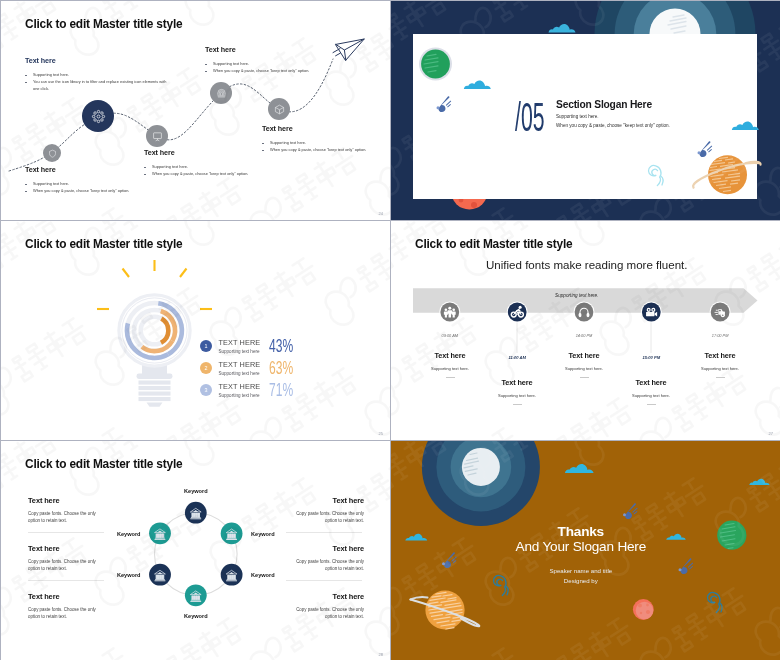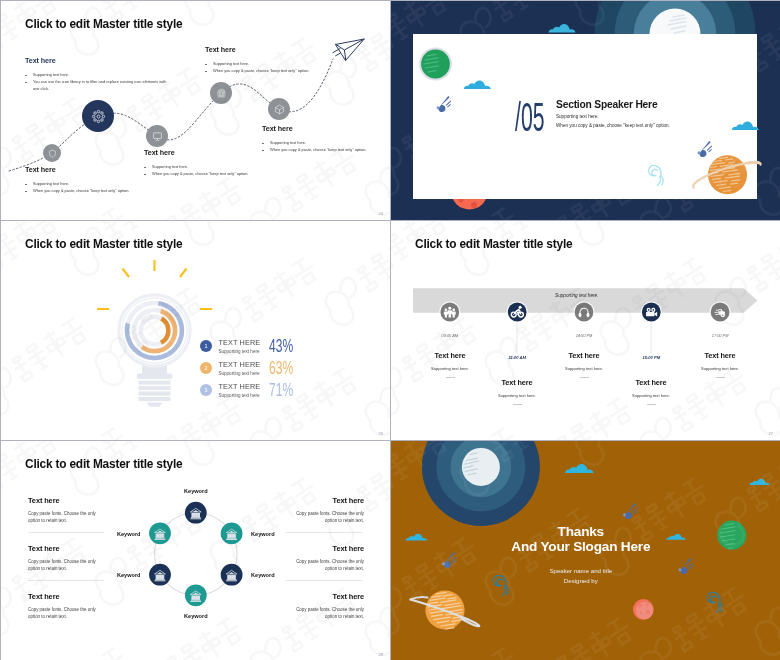--- a/index.html
+++ b/index.html
@@ -33,21 +33,21 @@
   
   .kw{position:absolute;font-size:5.6px;font-weight:bold;color:#141414;white-space:nowrap;transform:translateX(-50%);}
   .hx-block{position:absolute;width:78px;}
   .hx-block.right{text-align:right;}
   .hx-h{font-size:7.4px;font-weight:bold;color:#141414;letter-spacing:-.1px;}
   .hx-b{font-size:4.45px;color:#3f3f3f;line-height:1.62;margin-top:5px;}
   .hx-line{width:76px;height:1px;background:#e6e6e6;margin-top:8px;}
   
   .thanks-wrap{position:absolute;left:0;top:0;width:379.6px;text-align:center;}
   .thanks-l1{position:absolute;left:0;right:0;top:83px;font-size:13.6px;font-weight:bold;color:#fff;letter-spacing:-.2px;}
-  .thanks-l2{position:absolute;left:0;right:0;top:97.5px;font-size:13.6px;font-weight:bold;color:#fff;letter-spacing:-.2px;}
+  .thanks-l2{position:absolute;left:0;right:0;top:97.5px;font-size:13.6px;font-weight:normal;color:#fff;letter-spacing:-.2px;}
   .thanks-s1{position:absolute;left:0;right:0;top:126px;font-size:6.1px;color:#e8ecf2;}
   .thanks-s2{position:absolute;left:0;right:0;top:135.5px;font-size:6.1px;color:#e8ecf2;}
 </style>
 </head>
 <body>
 
 <div class="grid">
   <div class="slide" id="s1">
     <div class="s-title" style="left:24px;top:16px;font-size:11.9px;">Click to edit Master title style</div>
     <svg class="abs" width="389" height="219" viewBox="0 0 389 219" style="position:absolute;left:0;top:0;">
@@ -324,21 +324,21 @@
             <path d="M340 180 l9 -1.2"></path>
           <path d="M325 184.5 l10 -1.4"></path>
             <path d="M339 183.2 l8 -1.1"></path>
           <path d="M328 187.5 l12 -1.6"></path>
           <path d="M332 190.5 l8 -1.1"></path>
         </g>
         <path d="M302.5 186.5 C 300 183, 310 177, 322 172 C 338 165.5, 356 161, 368 162.2" fill="none" stroke="#ecd1af" stroke-width="2.3" stroke-linecap="round"></path>
       </g>
     </svg>
     <div class="s2num" style="position:absolute;left:124px;top:96px;font-size:40px;line-height:40px;color:#1f3a6b;font-weight:400;letter-spacing:0px;transform:scaleX(0.53);transform-origin:left top;">/05</div>
-    <div style="position:absolute;left:165px;top:98px;font-size:10.25px;font-weight:bold;color:#17171a;letter-spacing:-.2px;">Section Speaker Here</div>
+    <div style="position:absolute;left:165px;top:98px;font-size:10.25px;font-weight:bold;color:#17171a;letter-spacing:-.2px;">Section Slogan Here</div>
     <div style="position:absolute;left:165px;top:113px;font-size:4.6px;color:#2e2e2e;">Supporting text here.</div>
     <div style="position:absolute;left:165px;top:121.5px;font-size:4.6px;color:#2e2e2e;">When you copy &amp; paste, choose "keep text only" option.</div>
   <svg class="wmlayer" width="389" height="220" viewBox="0 0 389 220" fill="none" stroke="rgba(255,255,255,0.055)" stroke-width="3.4" stroke-linejoin="round" stroke-linecap="round">
         <g transform="translate(-60,50) rotate(-33) scale(0.8)">
           <path d="M2 30 a13 15 -28 1 1 22 8 a13 15 -28 1 1 -22 -8 Z M26 16 c 9 -14 20 -10 20 0 c 0 9 -7 14 -14 14"></path>
           <path d="M58 6 h9 v5 h-9 z M62 11 v16 M55 18 h14 M56 30 h12 v7 h-12 z"></path>
           <path d="M80 4 h12 v6 h-12 z M86 10 v26 M76 17 h20 M78 26 h16 M82 36 h8"></path>
           <path d="M106 6 h14 M113 2 v34 M103 16 h9 v8 h-9 z M116 16 h9 v8 h-9 z"></path>
           <path d="M134 4 h16 M142 4 v10 M130 18 h24 M136 24 h12 v10 h-12 z"></path>
         </g>
@@ -572,20 +572,21 @@
           <path d="M2 30 a13 15 -28 1 1 22 8 a13 15 -28 1 1 -22 -8 Z M26 16 c 9 -14 20 -10 20 0 c 0 9 -7 14 -14 14"></path>
           <path d="M58 6 h9 v5 h-9 z M62 11 v16 M55 18 h14 M56 30 h12 v7 h-12 z"></path>
           <path d="M80 4 h12 v6 h-12 z M86 10 v26 M76 17 h20 M78 26 h16 M82 36 h8"></path>
           <path d="M106 6 h14 M113 2 v34 M103 16 h9 v8 h-9 z M116 16 h9 v8 h-9 z"></path>
           <path d="M134 4 h16 M142 4 v10 M130 18 h24 M136 24 h12 v10 h-12 z"></path>
         </g>
       </svg>
     </div>
   <div class="slide" id="s4">
     <div class="s-title" style="left:24px;top:16px;font-size:11.9px;">Click to edit Master title style</div>
+    <div style="position:absolute;left:95px;top:38px;font-size:11.55px;color:#1c1c1c;">Unified fonts make reading more fluent.</div>
     <svg width="389" height="219" viewBox="0 0 389 219" style="position:absolute;left:0;top:0;">
       <path d="M22 67.2 H352.5 L366.5 79.5 L352.5 91.8 H22 Z" fill="#d9d9d9"></path>
       <g stroke="#e2e2e2" stroke-width="0.8">
         <path d="M126 91 V132"></path>
         <path d="M260 91 V132"></path>
       </g>
       <g>
         <circle cx="58.8" cy="91" r="10.5" fill="#fff"></circle>
         <circle cx="58.8" cy="91" r="9.4" fill="#7b7b7b"></circle>
         <circle cx="126.2" cy="91" r="10.5" fill="#fff"></circle>

